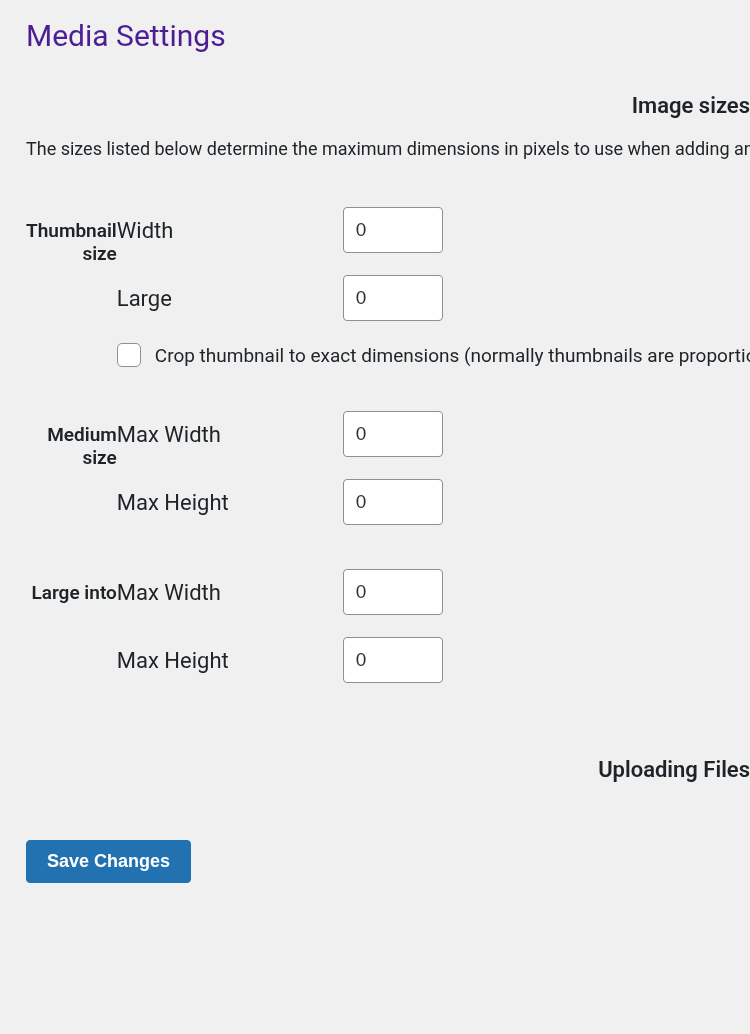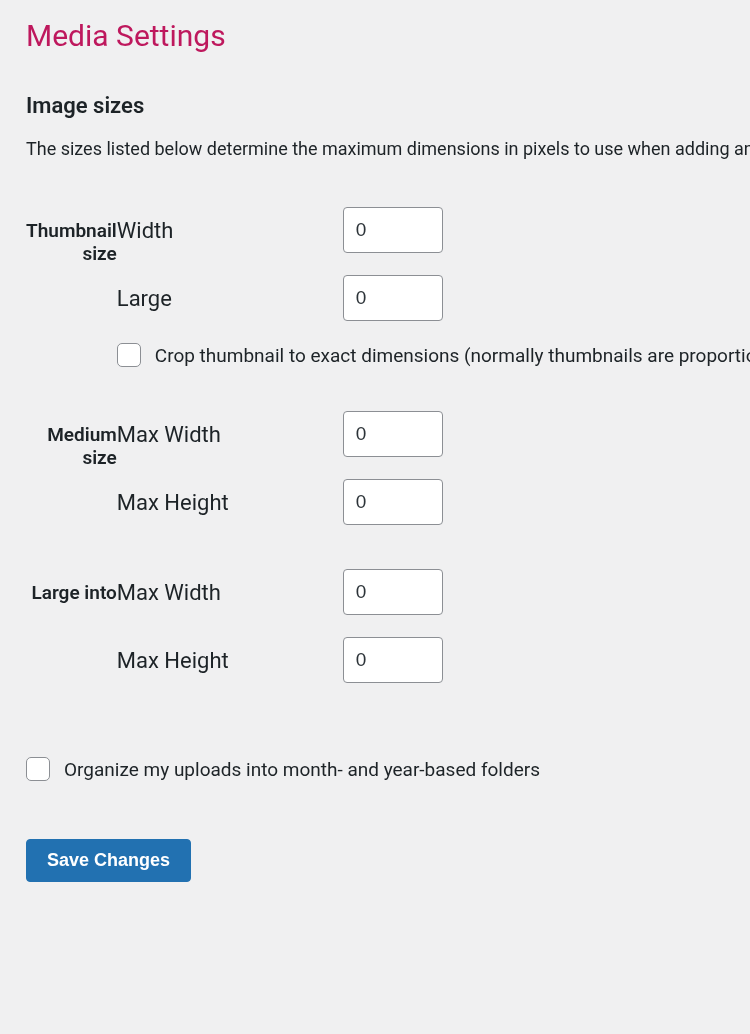--- a/index.html
+++ b/index.html
@@ -11,28 +11,29 @@
       font-family: -apple-system, BlinkMacSystemFont, "Segoe UI", Roboto, "Helvetica Neue", Arial, sans-serif;
       background: #f0f0f1;
       color: #1d2327;
       padding: 18px 0 30px 26px;
       width: 750px;
       overflow: hidden;
     }
     h1 {
       font-size: 30px;
       font-weight: 400;
-      color: #be185d;
+      color: #4c1d95;
       margin-bottom: 40px;
     }
     h2 {
       font-size: 22px;
       font-weight: 600;
       color: #1d2327;
       margin-bottom: 20px;
+      text-align: right;
     }
     .description {
       font-size: 18px;
       color: #1d2327;
       margin-bottom: 48px;
       white-space: nowrap;
     }
     .form-table {
       width: 100%;
       border-collapse: collapse;
@@ -167,21 +168,18 @@
         <div class="field-row">
           <span class="field-label">Max Height</span>
           <input type="number" class="number-input" value="0" style="">
         </div>
       </td>
     </tr>
   </tbody>
 </table>
 
 <div class="uploading-section">
-  <div class="checkbox-row">
-    <input type="checkbox" class="checkbox" style="">
-    <span class="checkbox-label">Organize my uploads into month- and year-based folders</span>
-  </div>
+  <h2>Uploading Files</h2>
 </div>
 
 <div class="submit-wrap">
   <button class="button-primary">Save Changes</button>
 </div>
 
 </body></html>

